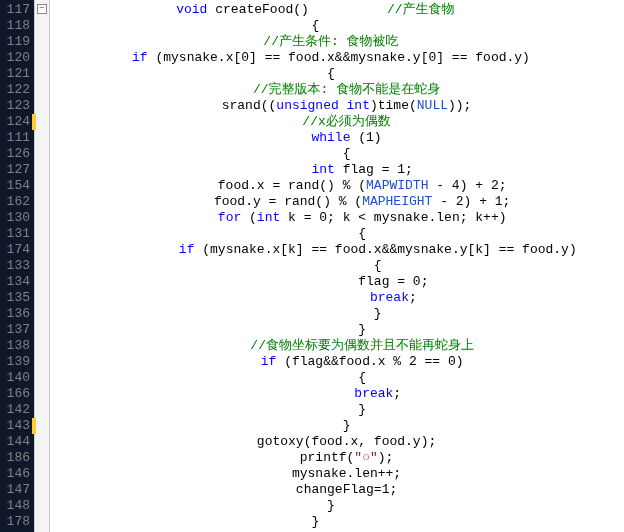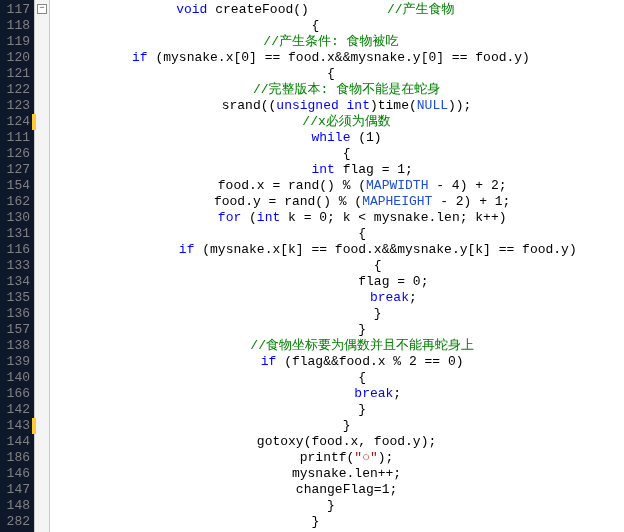--- a/index.html
+++ b/index.html
@@ -77,38 +77,38 @@
       <div class="lineno-row">122</div>
       <div class="lineno-row">123</div>
       <div class="lineno-row">124<span class="mark"></span></div>
       <div class="lineno-row">111</div>
       <div class="lineno-row">126</div>
       <div class="lineno-row">127</div>
       <div class="lineno-row">154</div>
       <div class="lineno-row">162</div>
       <div class="lineno-row">130</div>
       <div class="lineno-row">131</div>
-      <div class="lineno-row">116</div>
+      <div class="lineno-row">174</div>
       <div class="lineno-row">133</div>
       <div class="lineno-row">134</div>
       <div class="lineno-row">135</div>
       <div class="lineno-row">136</div>
-      <div class="lineno-row">157</div>
+      <div class="lineno-row">137</div>
       <div class="lineno-row">138</div>
       <div class="lineno-row">139</div>
       <div class="lineno-row">140</div>
       <div class="lineno-row">166</div>
       <div class="lineno-row">142</div>
       <div class="lineno-row">143<span class="mark"></span></div>
       <div class="lineno-row">144</div>
       <div class="lineno-row">186</div>
       <div class="lineno-row">146</div>
       <div class="lineno-row">147</div>
       <div class="lineno-row">148</div>
-      <div class="lineno-row">282</div>
+      <div class="lineno-row">178</div>
     </div>
   <div class="fold-col" id="foldcol">
       <div class="lineno-row"><span class="foldbox">−</span></div>
       <div class="lineno-row">&nbsp;</div>
       <div class="lineno-row">&nbsp;</div>
       <div class="lineno-row">&nbsp;</div>
       <div class="lineno-row">&nbsp;</div>
       <div class="lineno-row">&nbsp;</div>
       <div class="lineno-row">&nbsp;</div>
       <div class="lineno-row">&nbsp;</div>

